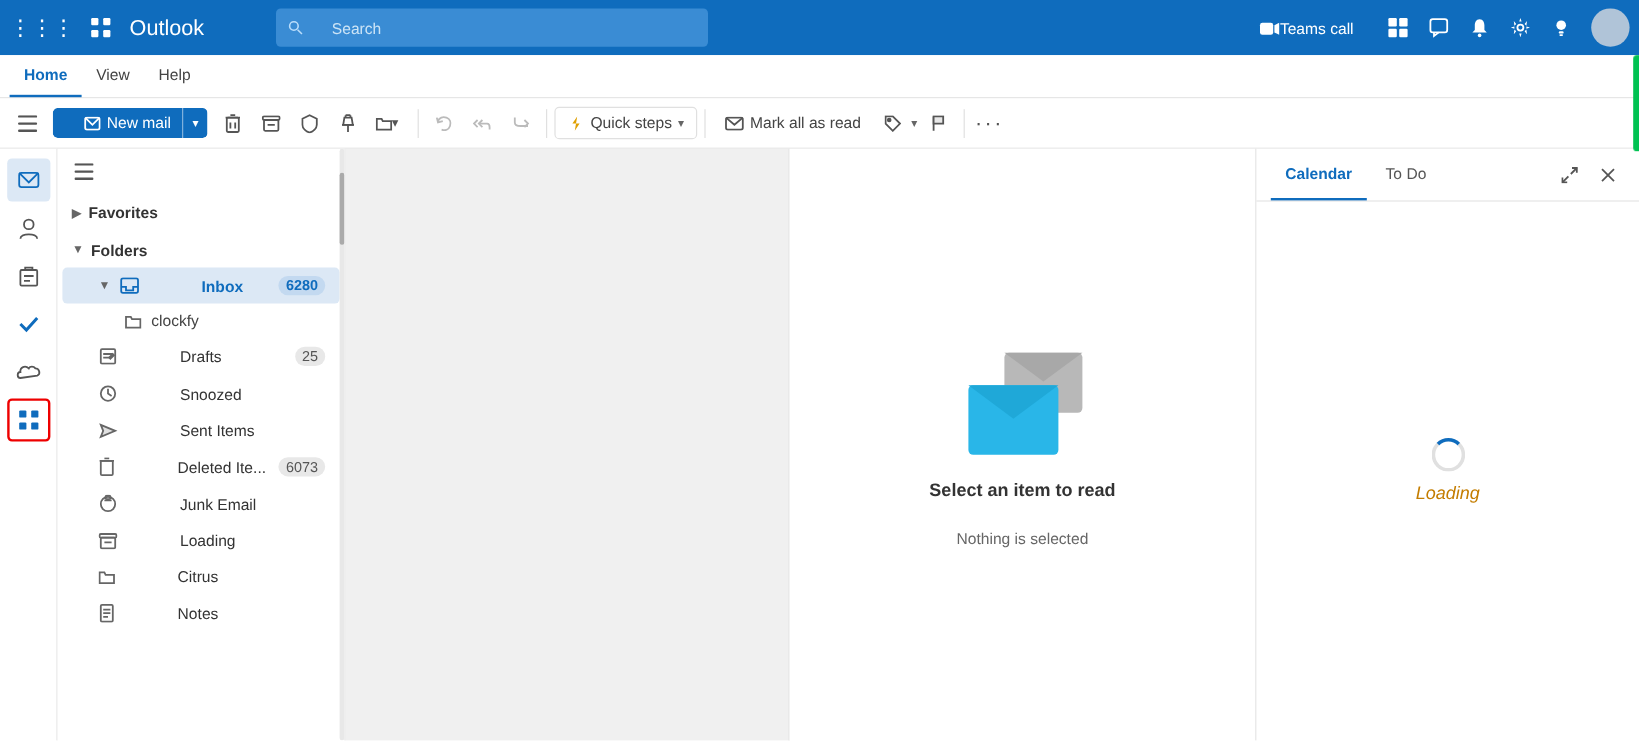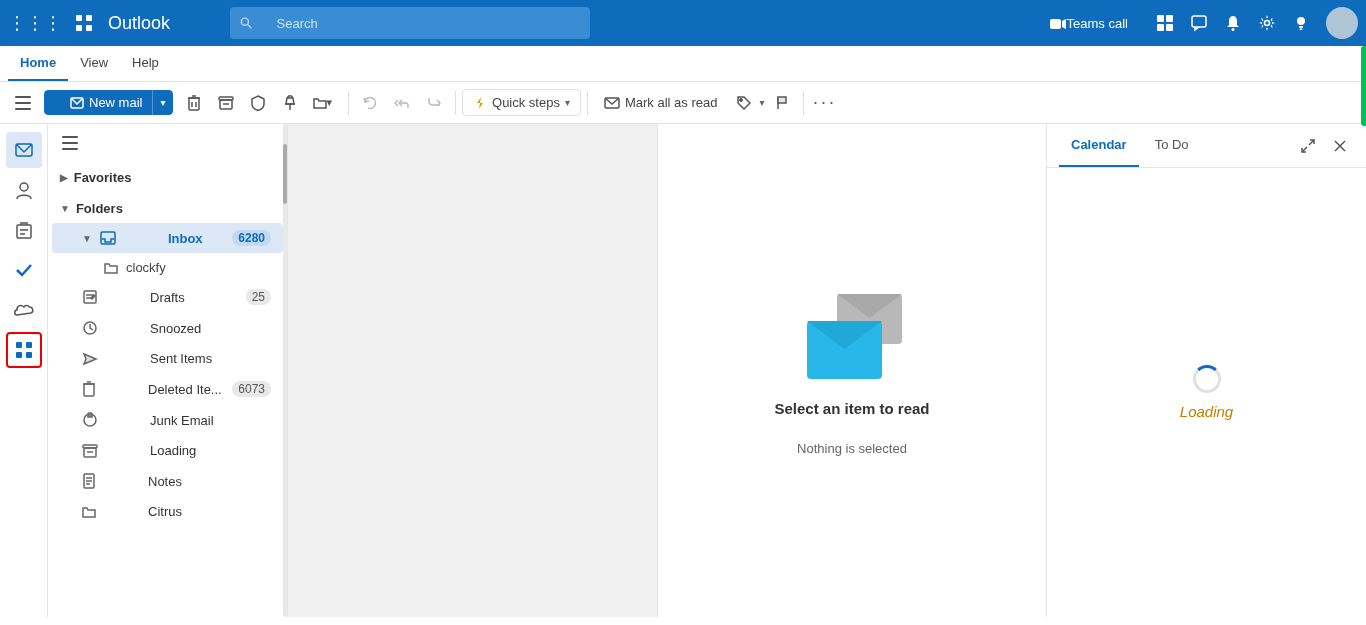--- a/index.html
+++ b/index.html
@@ -741,34 +741,34 @@
       <div class="sidebar-item">
         <svg width="16" height="14" viewBox="0 0 16 14" fill="none" stroke="#666" stroke-width="1.5">
           <rect x="1" y="1" width="14" height="3" rx="1"></rect>
           <rect x="2" y="4" width="12" height="9" rx="1"></rect>
           <line x1="5" y1="8" x2="11" y2="8"></line>
         </svg>
         <span class="sidebar-item-label">Loading</span>
       </div>
 
       <div class="sidebar-item">
+        <svg width="14" height="14" viewBox="0 0 14 14" fill="none" stroke="#666" stroke-width="1.5">
+          <path d="M1 3 L1 12 L13 12 L13 5 L6 5 L5 3 Z"></path>
+        </svg>
+        <span class="sidebar-item-label">Citrus</span>
+      </div>
+
+      <div class="sidebar-item">
         <svg width="14" height="16" viewBox="0 0 14 16" fill="none" stroke="#666" stroke-width="1.5">
           <rect x="2" y="1" width="10" height="14" rx="1"></rect>
           <line x1="4" y1="5" x2="10" y2="5"></line>
           <line x1="4" y1="8" x2="10" y2="8"></line>
           <line x1="4" y1="11" x2="8" y2="11"></line>
         </svg>
         <span class="sidebar-item-label">Notes</span>
-      </div>
-
-      <div class="sidebar-item">
-        <svg width="14" height="14" viewBox="0 0 14 14" fill="none" stroke="#666" stroke-width="1.5">
-          <path d="M1 3 L1 12 L13 12 L13 5 L6 5 L5 3 Z"></path>
-        </svg>
-        <span class="sidebar-item-label">Citrus</span>
       </div>
     </div>
 
     <div class="scrollbar-track">
       <div class="scrollbar-thumb"></div>
     </div>
   </div>
 
   <div class="email-list"></div>
 

